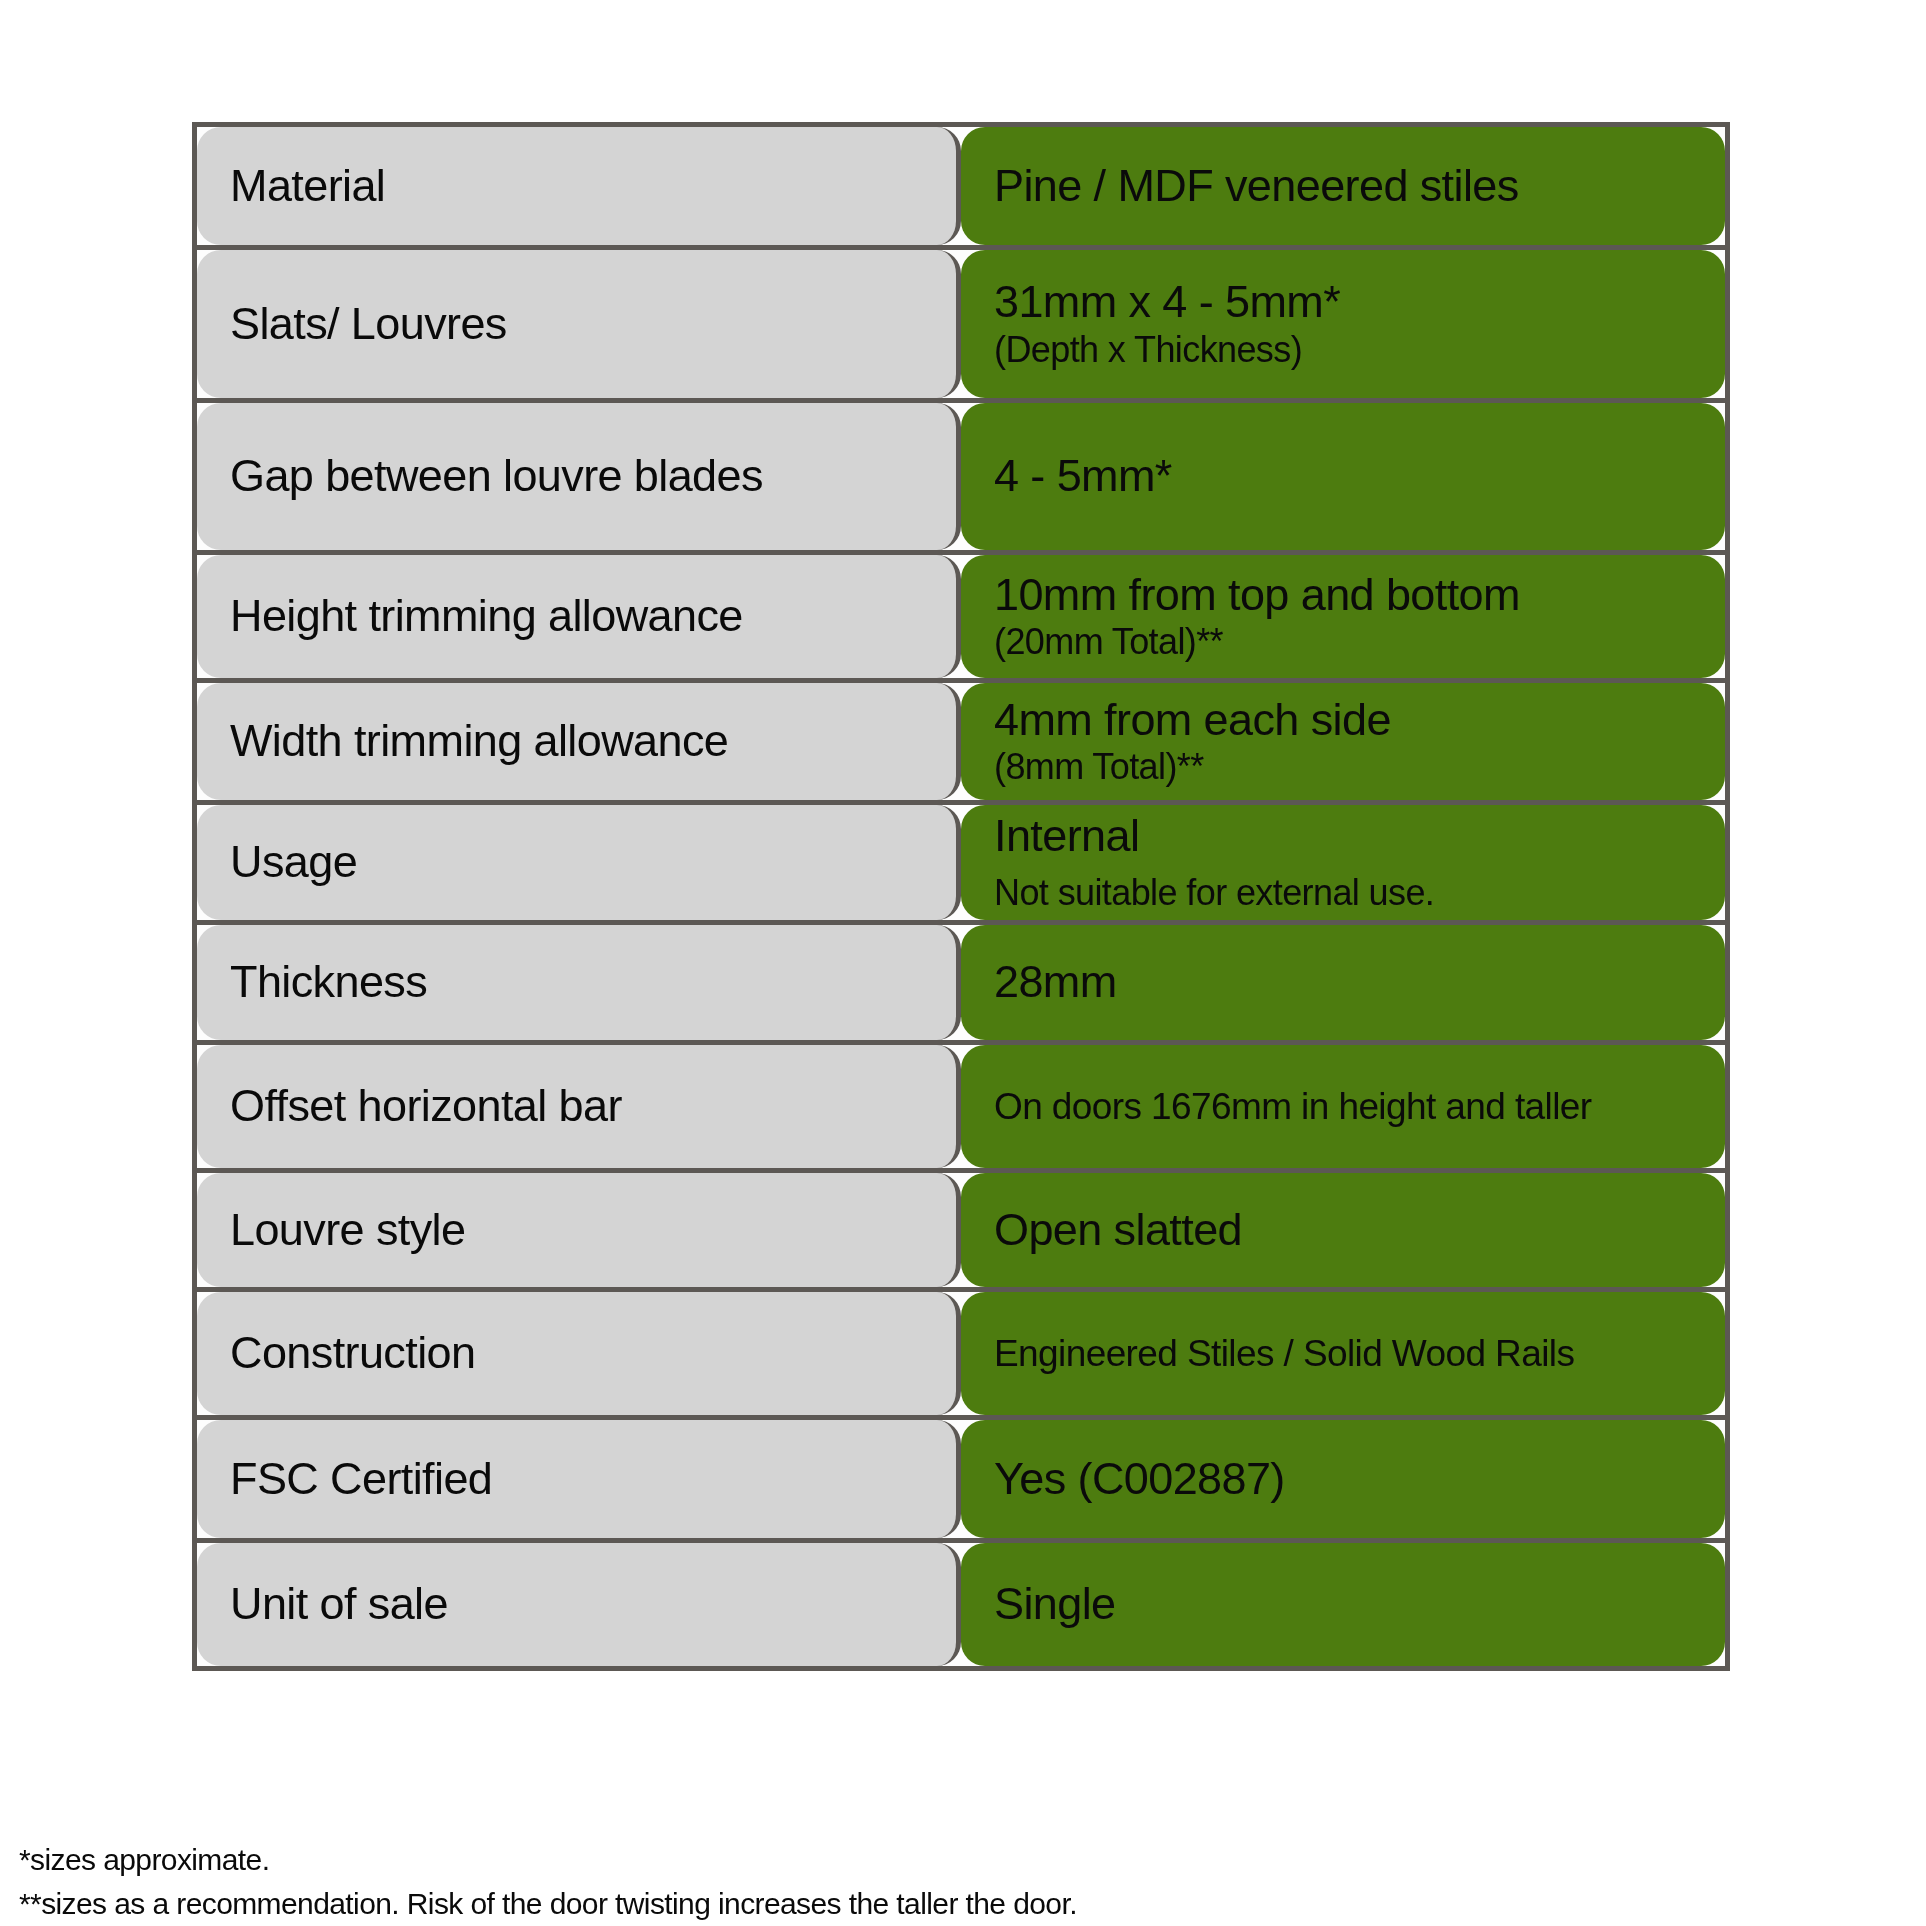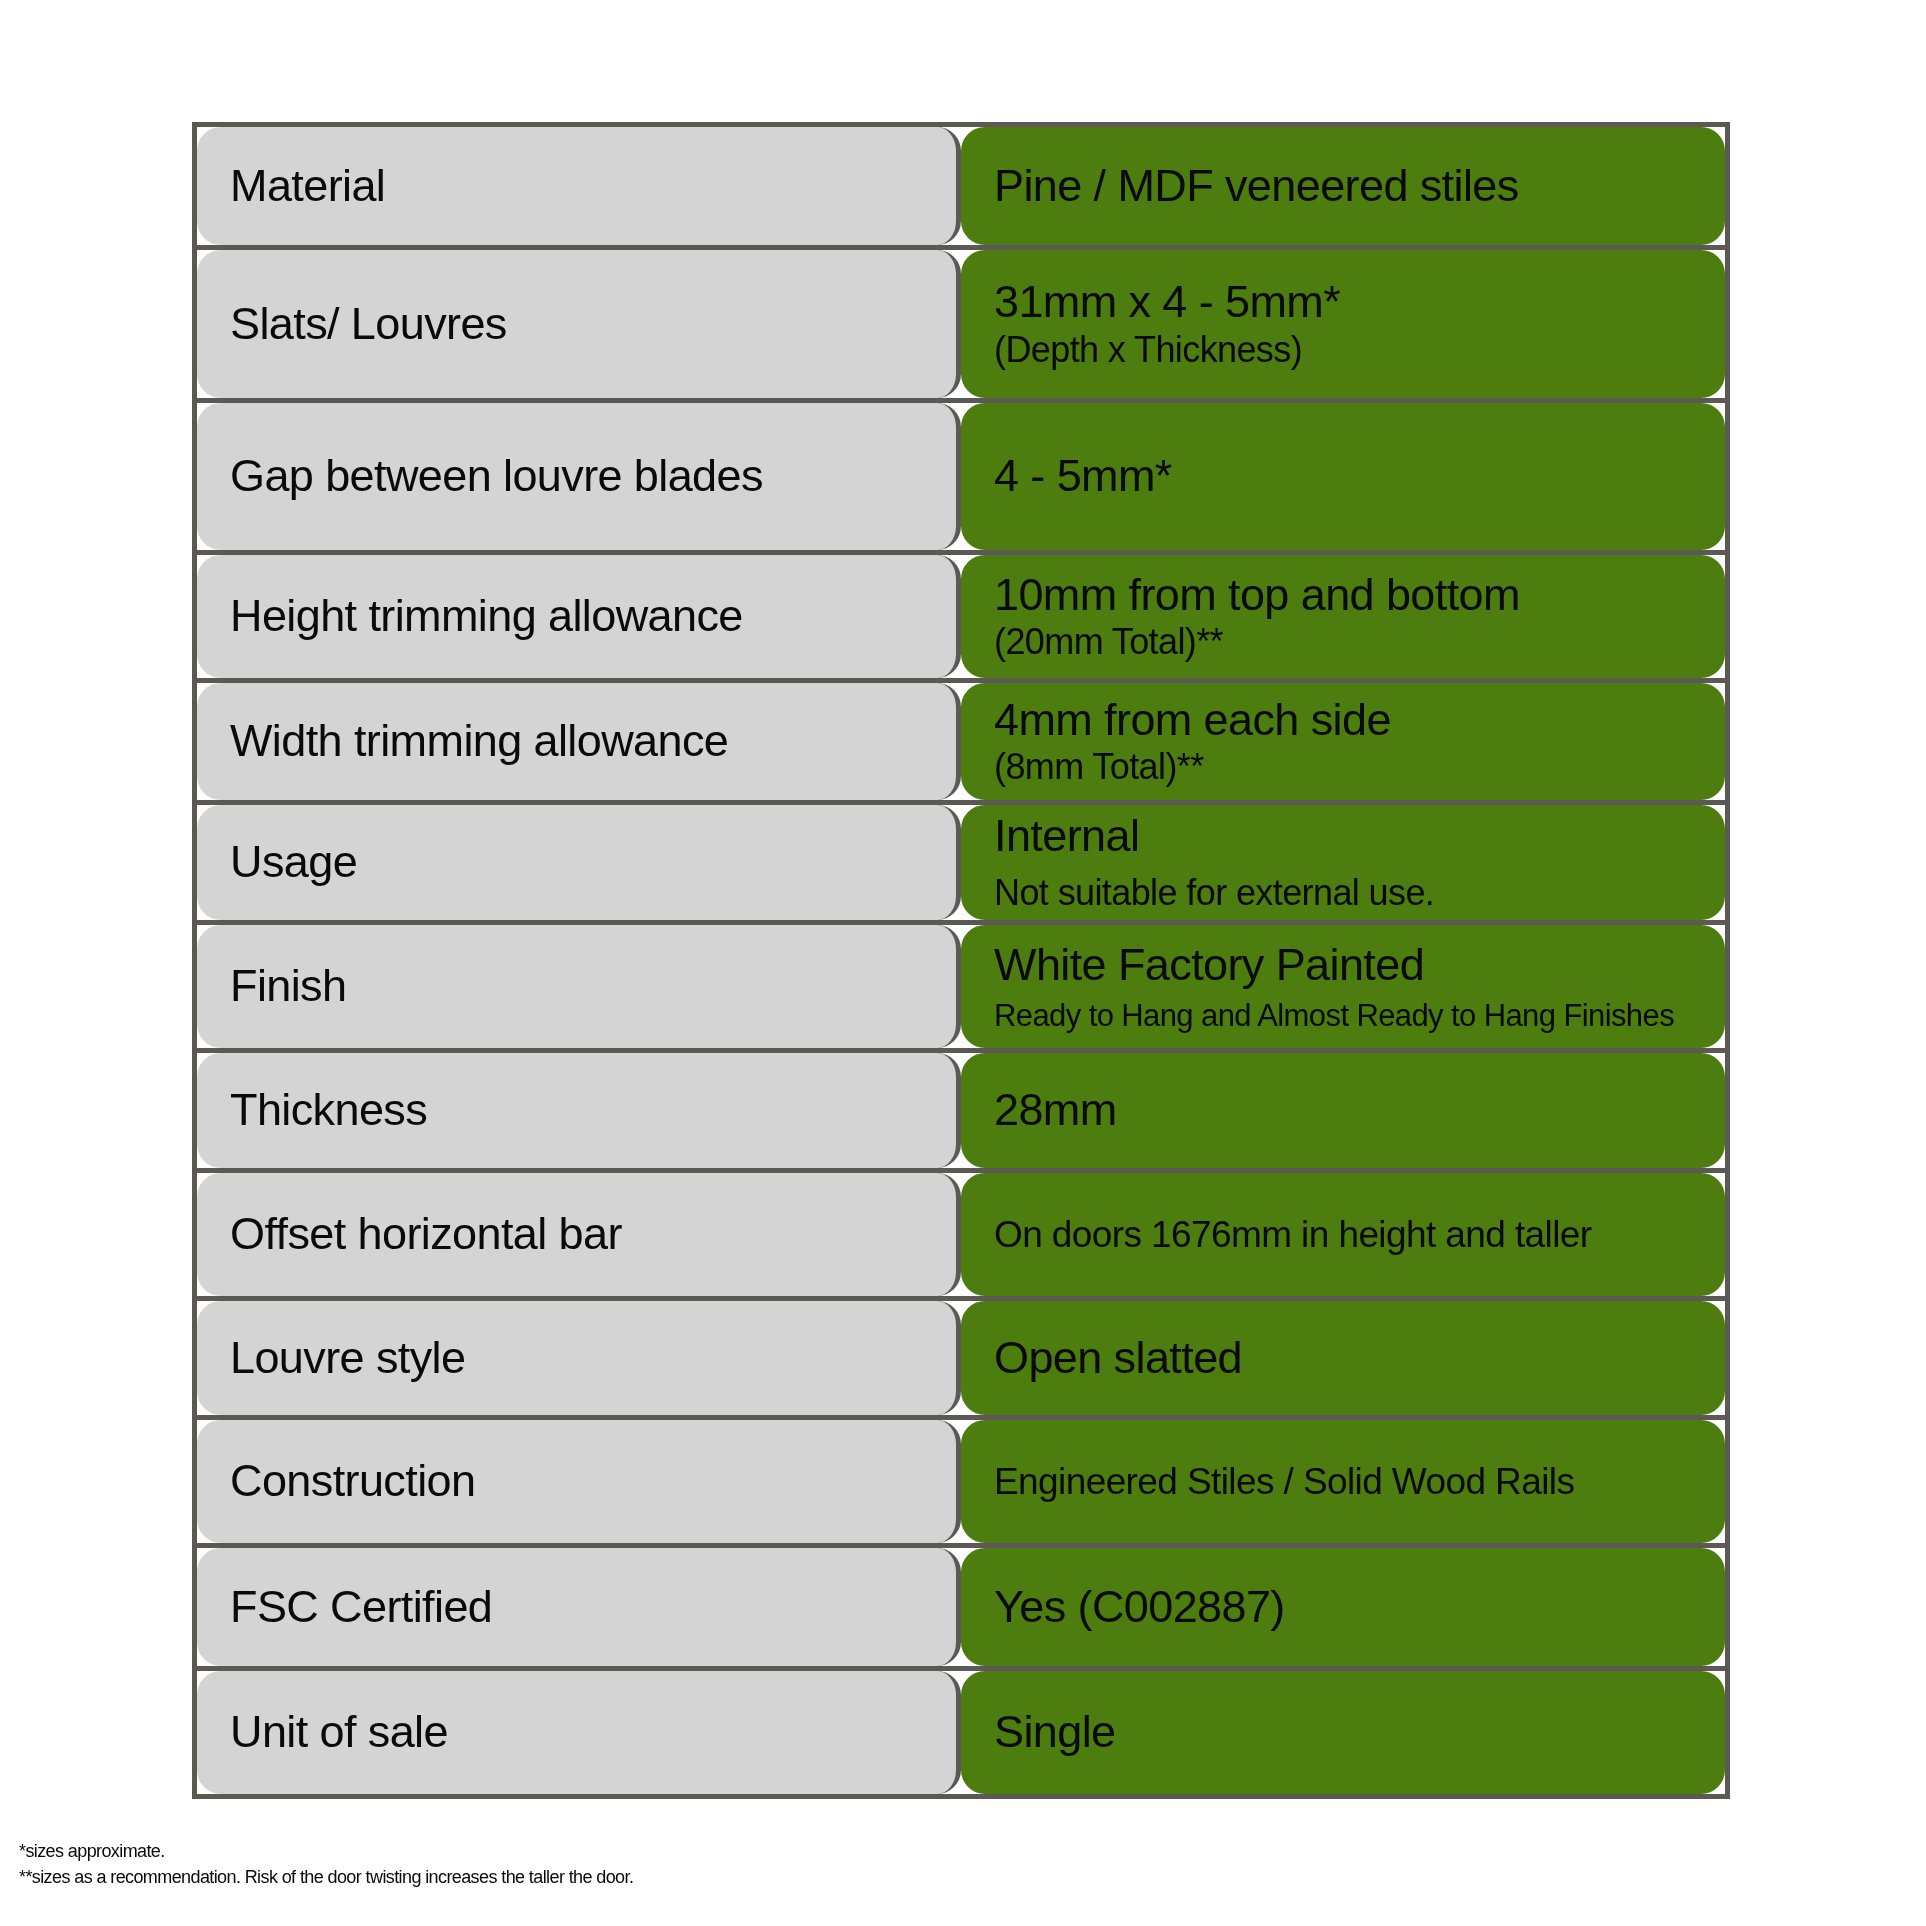--- a/index.html
+++ b/index.html
@@ -65,21 +65,21 @@
     font-size: 36px;
     margin-top: 3.8px;
   }
   .row-usage .value-sub { margin-top: 14px; }
   .row-finish .value-sub { font-size: 31px; margin-top: 9px; }
   .row-smallvalue .value-main { font-size: 37px; }
   .footnotes {
     position: absolute;
     left: 19px;
     top: 1838px;
-    font-size: 18px;
+    font-size: 30px;
     line-height: 1.45;
     letter-spacing: -0.6px;
   }
 </style>
 </head>
 <body>
 
 <div class="spec-table">
 
   <div class="row r0">
@@ -133,29 +133,20 @@
   <div class="row r5 row-usage">
     <div class="cell label-cell">
         <span>Usage</span>
       </div>
     <div class="cell value-cell">
       <span class="value-main">Internal</span>
       <span class="value-sub">Not suitable for external use.</span>
     </div>
   </div>
 
-  <div class="row r6 row-finish">
-    <div class="cell label-cell">
-        <span>Finish</span>
-      </div>
-    <div class="cell value-cell">
-      <span class="value-main">White Factory Painted</span>
-      <span class="value-sub">Ready to Hang and Almost Ready to Hang Finishes</span>
-    </div>
-  </div>
 
   <div class="row r7">
     <div class="cell label-cell">
         <span>Thickness</span>
       </div>
     <div class="cell value-cell">
         <span class="value-main">28mm</span>
       </div>
   </div>
 

